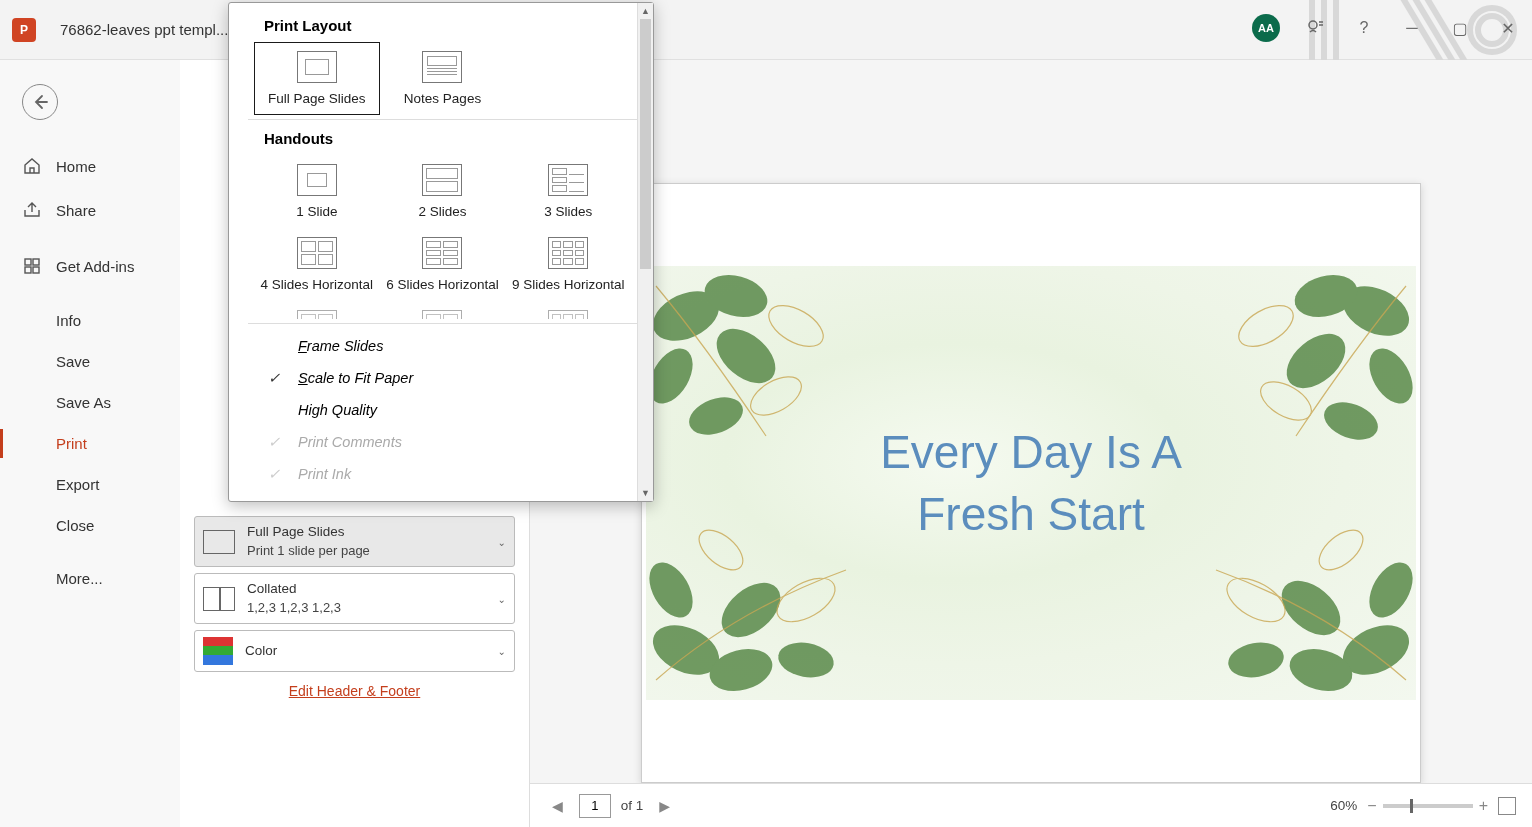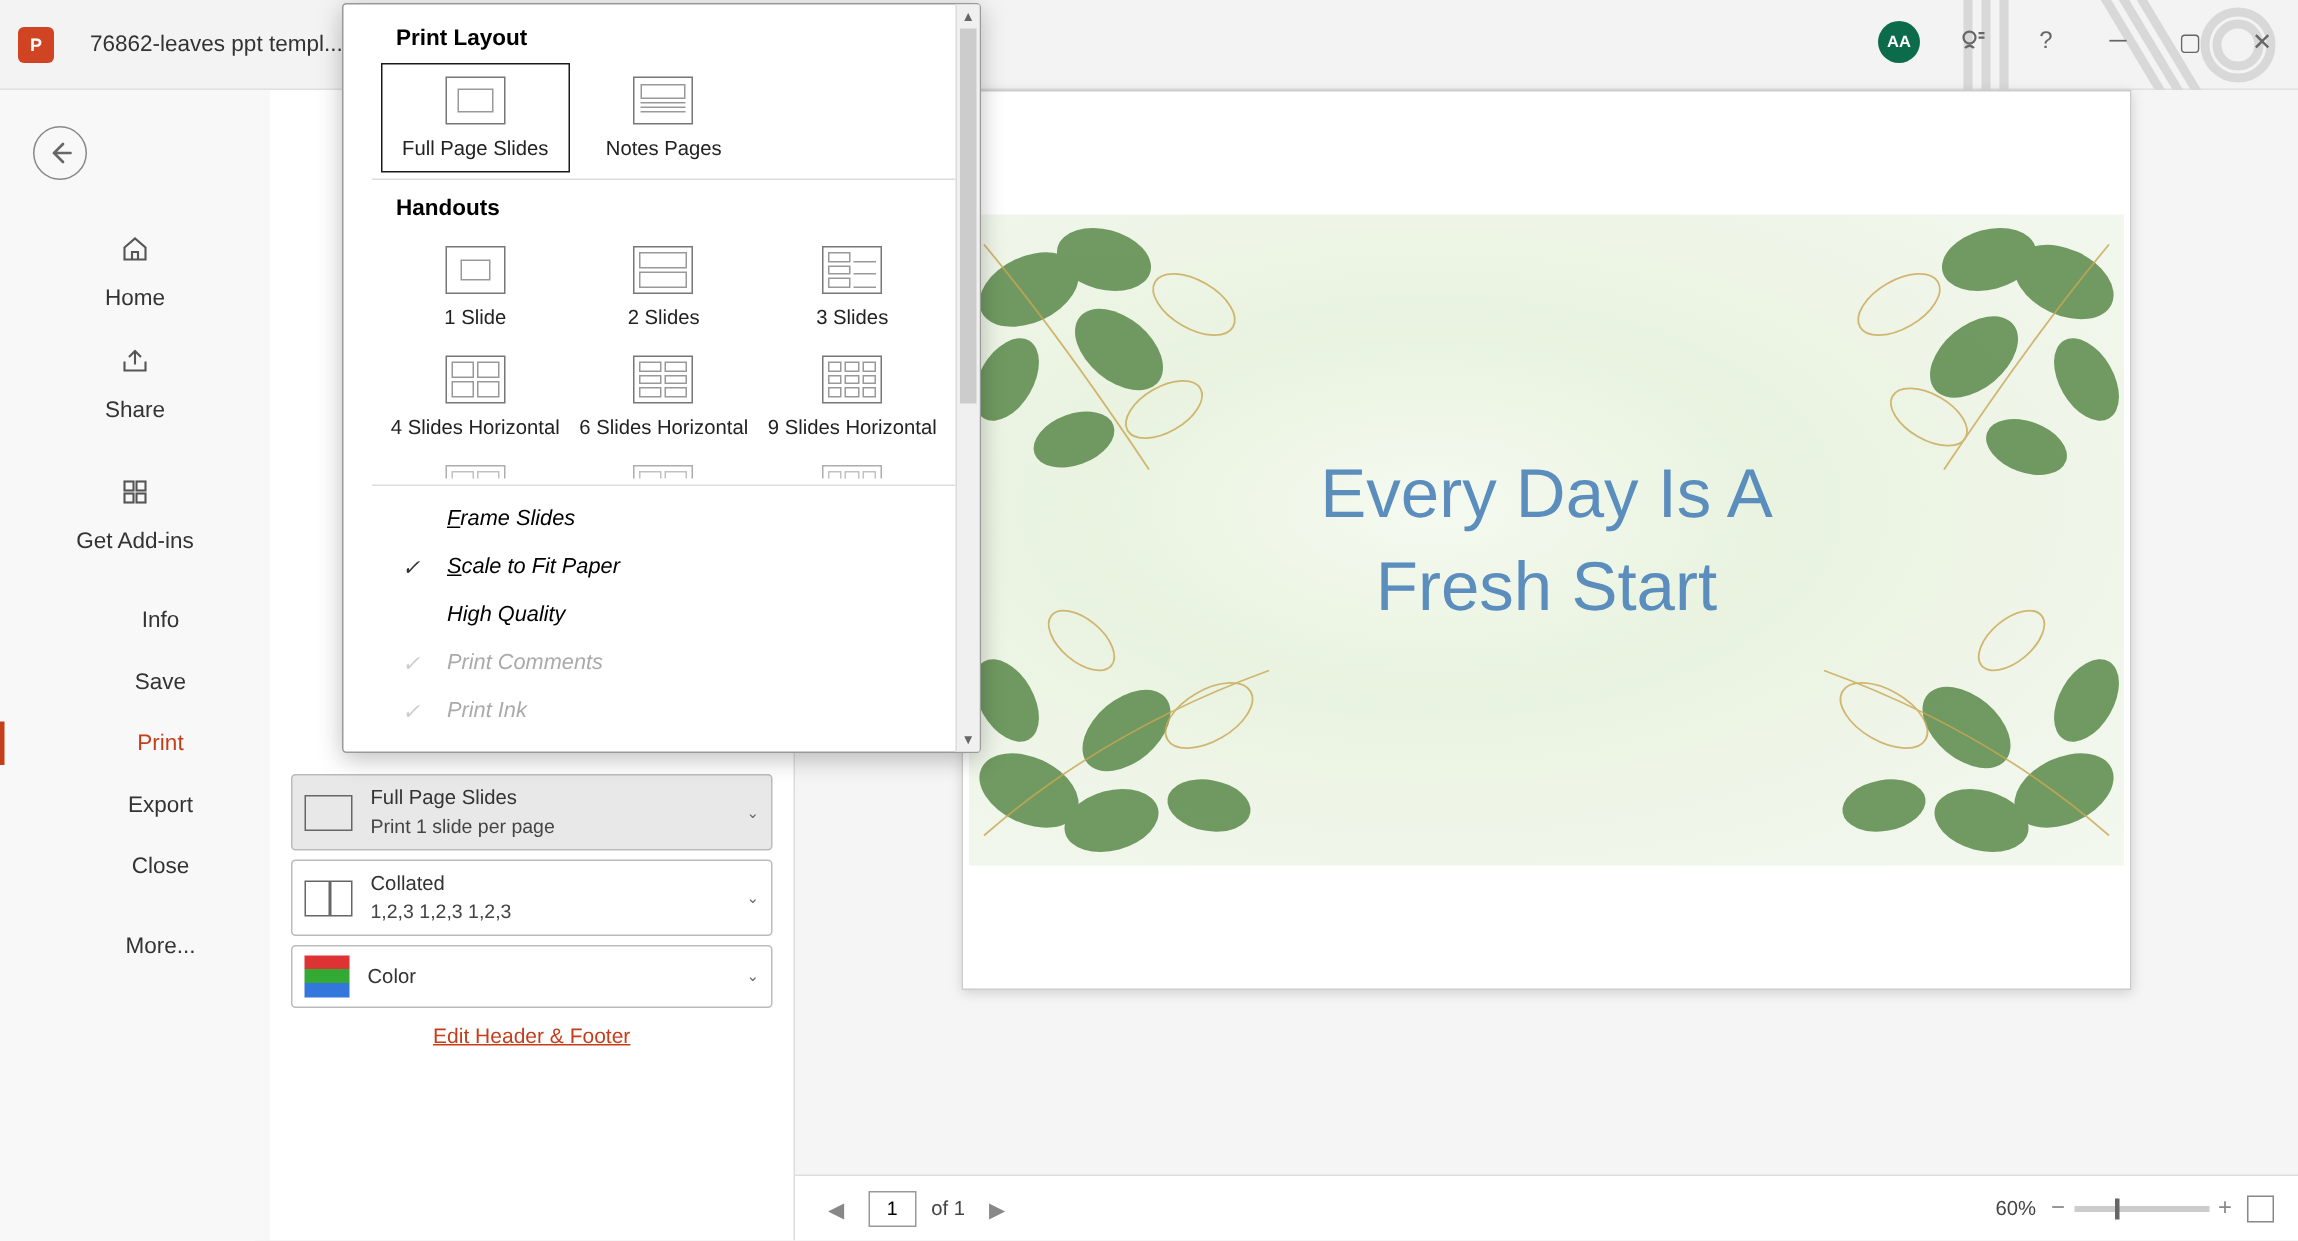--- a/index.html
+++ b/index.html
@@ -11,21 +11,21 @@
 .titlebar .filename { font-size: 15px; color: #333; }
 .titlebar .spacer { flex: 1; }
 .titlebar .right-decor { position: absolute; right: 0; top: 0; height: 60px; width: 600px; overflow: hidden; }
 .titlebar .right-controls { position: absolute; right: 12px; top: 14px; display: flex; align-items: center; gap: 24px; z-index: 10; }
 .titlebar .avatar { width: 28px; height: 28px; background: #0b6b4b; border-radius: 50%; color: #fff; font-size: 11px; display: flex; align-items: center; justify-content: center; font-weight: 600; }
 .titlebar .win-btn { width: 24px; height: 24px; display: flex; align-items: center; justify-content: center; color: #666; cursor: default; }
 
 
 .backstage { position: absolute; left: 0; top: 60px; bottom: 0; width: 180px; background: #f8f8f8; padding-top: 24px; }
 .backstage .back-btn { width: 36px; height: 36px; border: 1.5px solid #888; border-radius: 50%; margin-left: 22px; margin-bottom: 24px; display: flex; align-items: center; justify-content: center; color: #666; }
-.backstage .nav-item { display: flex; align-items: center; gap: 14px; padding: 12px 22px; font-size: 15px; color: #333; cursor: default; position: relative; flex-direction: column; }
+.backstage .nav-item { display: flex; align-items: center; gap: 14px; padding: 12px 22px; font-size: 15px; color: #333; cursor: default; position: relative; }
 .backstage .nav-item.active { color: #c43e1c; }
 .backstage .nav-item.active::before { content: ""; position: absolute; left: 0; top: 6px; bottom: 6px; width: 3px; background: #c43e1c; }
 .backstage .nav-item .icon { width: 20px; height: 20px; color: #555; flex-shrink: 0; }
 .backstage .nav-item.no-icon { padding-left: 56px; }
 .backstage .divider { height: 12px; }
 
 
 .print-panel { position: absolute; left: 180px; top: 60px; bottom: 0; width: 350px; background: #fff; border-right: 1px solid #ddd; padding: 12px 14px; }
 .print-panel .option-row { display: flex; align-items: center; border: 1px solid #bbb; border-radius: 3px; margin-bottom: 6px; padding: 6px 8px; position: relative; background: #fff; }
 .print-panel .option-row.highlight { background: #e8e8e8; }
@@ -63,21 +63,21 @@
 .layout-popup .thumb-grid div { border: 1px solid #999; }
 .layout-popup .hr { height: 1px; background: #ddd; margin: 4px 0; }
 .layout-popup .check-list { padding: 2px 0; font-style: italic; }
 .layout-popup .check-item { display: flex; align-items: center; gap: 12px; padding: 8px 16px 8px 50px; font-size: 14.5px; position: relative; }
 .layout-popup .check-item .check { position: absolute; left: 20px; color: #333; }
 .layout-popup .check-item.disabled { color: #aaa; }
 .layout-popup .check-item.disabled .check { color: #ccc; }
 .layout-popup .check-item .underline { text-decoration: underline; }
 
 
-.preview-area { position: absolute; left: 530px; right: 0; top: 60px; bottom: 44px; background: #f5f5f5; display: flex; align-items: flex-start; justify-content: center; }
+.preview-area { position: absolute; left: 530px; right: 0; top: 60px; bottom: 44px; background: #f5f5f5; display: flex; align-items: flex-end; justify-content: center; }
 .preview-page { width: 780px; height: 600px; background: #fff; border: 1px solid #ccc; box-shadow: 0 2px 8px rgba(0,0,0,0.15); display: flex; align-items: center; justify-content: center; padding: 82px 0; }
 .slide-content { width: 770px; height: 434px; background: radial-gradient(ellipse at 40% 45%, #f5faf0 0%, #e9f3e0 35%, #eef5e7 60%, #f3f8ef 100%); position: relative; overflow: hidden; }
 .slide-content .title-text { position: absolute; left: 0; right: 0; top: 50%; transform: translateY(-50%); text-align: center; font-family: Georgia, serif; font-size: 46px; color: #5b8dbd; line-height: 1.35; }
 .leaf { position: absolute; }
 .leaf svg { width: 100%; height: 100%; }
 
 
 .statusbar { position: absolute; left: 530px; right: 0; bottom: 0; height: 44px; background: #fff; border-top: 1px solid #ddd; display: flex; align-items: center; padding: 0 16px; gap: 10px; }
 .statusbar .nav-arrow { color: #888; font-size: 14px; padding: 0 6px; }
 .statusbar .page-input { width: 32px; height: 24px; border: 1px solid #999; text-align: center; font-size: 13px; }
@@ -156,20 +156,23 @@
         </svg></span>
     <span>Get Add-ins</span>
   </div>
   <div class="divider"></div>
   <div class="nav-item no-icon">
       <span>Info</span>
     </div>
   <div class="nav-item no-icon">
       <span>Save</span>
     </div>
+  <div class="nav-item no-icon">
+      <span>Save As</span>
+    </div>
   <div class="nav-item no-icon active">
       <span>Print</span>
     </div>
   <div class="nav-item no-icon">
       <span>Export</span>
     </div>
   <div class="nav-item no-icon">
       <span>Close</span>
     </div>
   <div class="divider"></div>

